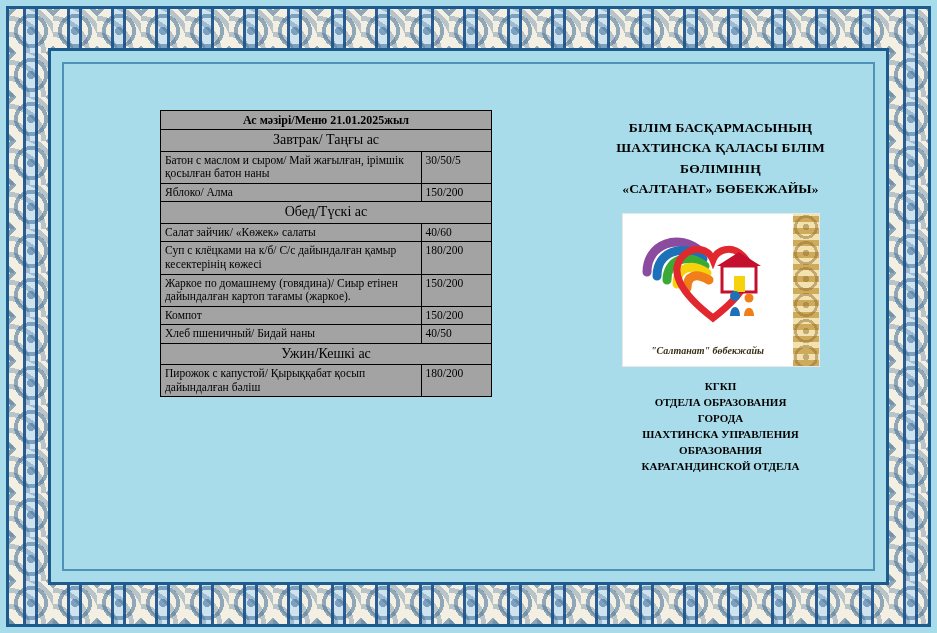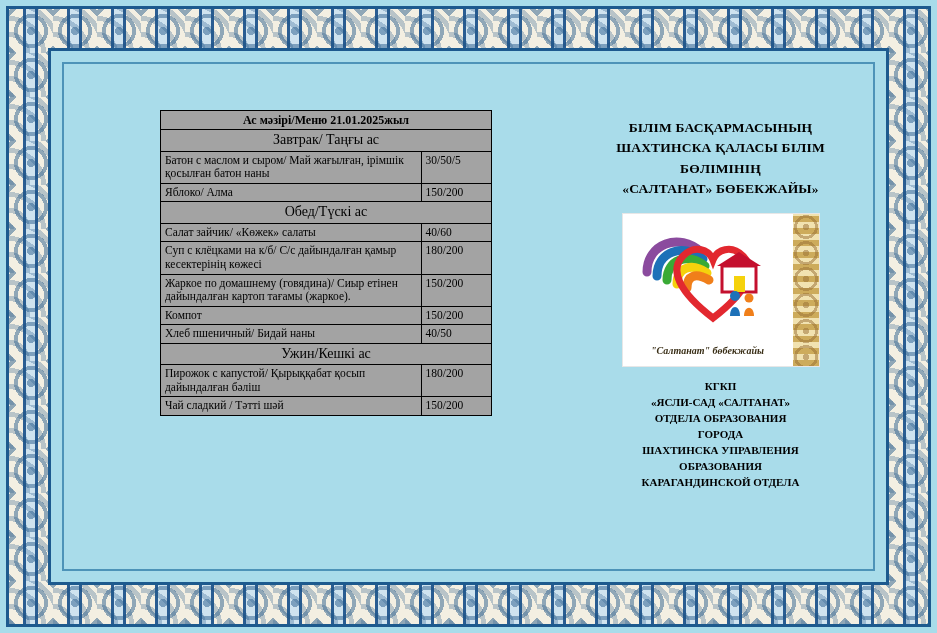--- a/index.html
+++ b/index.html
@@ -246,24 +246,20 @@
               <td class="dish">Хлеб пшеничный/ Бидай наны</td>
               <td class="qty">40/50</td>
             </tr>
 
             <tr>
               <td class="section" colspan="2">Ужин/Кешкі ас</td>
             </tr>
             <tr>
               <td class="dish">Пирожок с капустой/ Қырыққабат қосып дайындалған бәліш</td>
               <td class="qty">180/200</td>
-            </tr>
-            <tr>
-              <td class="dish">Чай сладкий / Тәтті шәй</td>
-              <td class="qty">150/200</td>
             </tr>
           </tbody>
         </table>
       </div>
 
       <div class="right-col">
         <div class="heading">
           <div>БІЛІМ БАСҚАРМАСЫНЫҢ</div>
           <div>ШАХТИНСКА ҚАЛАСЫ БІЛІМ</div>
           <div>БӨЛІМІНІҢ</div>
@@ -299,21 +295,20 @@
                 <circle cx="110" cy="72" r="4.5"></circle>
                 <path d="M105,90 C105,79 115,79 115,90 Z"></path>
               </g>
             </svg>
           </div>
           <div class="logo-caption">"Салтанат" бөбекжайы</div>
         </div>
 
         <div class="footing">
           <div>КГКП</div>
-          <div>«ЯСЛИ-САД «САЛТАНАТ»</div>
           <div>ОТДЕЛА ОБРАЗОВАНИЯ</div>
           <div>ГОРОДА</div>
           <div>ШАХТИНСКА  УПРАВЛЕНИЯ</div>
           <div>ОБРАЗОВАНИЯ</div>
           <div>КАРАГАНДИНСКОЙ ОТДЕЛА</div>
         </div>
       </div>
 
     </div>
   </div>

